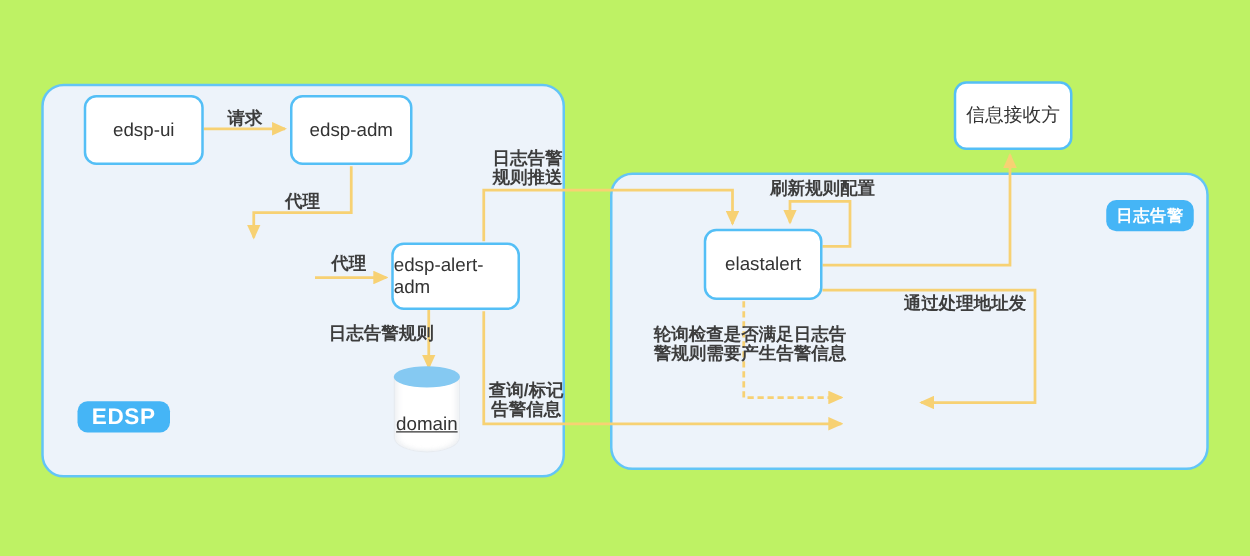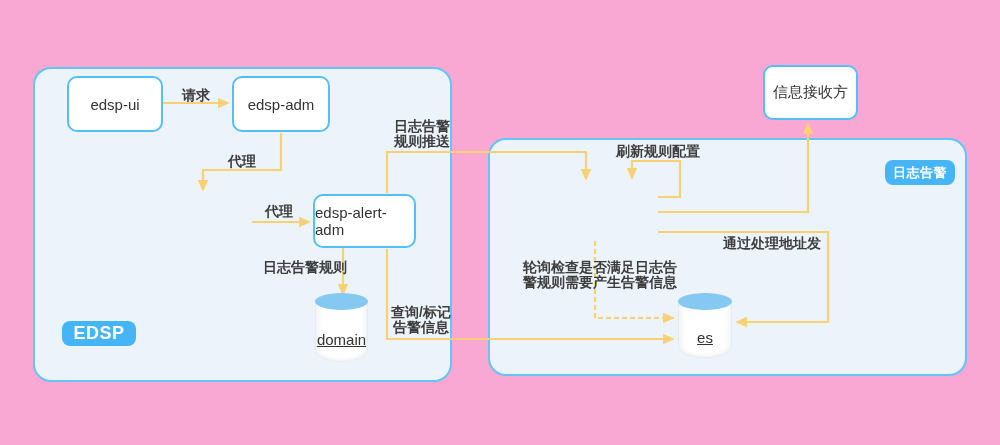--- a/index.html
+++ b/index.html
@@ -9,21 +9,21 @@
     --node-fill:#FFFFFF;
     --badge-fill:#45B5F6;
     --badge-text:#FFFFFF;
     --edge-line:#F7D173;
     --label-text:#3D3D3D;
     --node-text:#333333;
     --cylinder-top:#85C9F2;
   }
   html,body{margin:0;padding:0;background:#ffffff;}
   .canvas{
-    position:relative;width:1000px;height:445px;background:#f9a8d4;overflow:hidden;
+    position:relative;width:1000px;height:445px;background:#bef264;overflow:hidden;
     font-family:"Liberation Sans","DejaVu Sans",sans-serif;
   }
   .container{
     position:absolute;background:var(--container-fill);
     border:2px solid var(--container-border);border-radius:18px;
     box-sizing:border-box;z-index:1;
   }
   .lines{position:absolute;left:0;top:0;z-index:2;}
   .edge{fill:none;stroke:var(--edge-line);stroke-width:2.2px;}
   .edge.dashed{stroke-dasharray:5 3;}
@@ -88,33 +88,31 @@
 
   <div class="node" style="left:67px;top:76px;width:96px;height:56px">
     <span>edsp-ui</span>
   </div>
   <div class="node" style="left:232px;top:76px;width:98px;height:56px">
     <span>edsp-adm</span>
   </div>
   <div class="node" style="left:313px;top:194px;width:103px;height:54px">
     <span>edsp-alert-adm</span>
   </div>
+  <div class="node" style="left:563px;top:183px;width:95px;height:57px">
+    <span>elastalert</span>
+  </div>
   <div class="node" style="left:763px;top:65px;width:95px;height:55px">
     <span>信息接收方</span>
   </div>
 
   <div class="cyl" style="left:315px;top:293px;width:53px;height:69px">
     <div class="cyl-body"></div>
     <div class="cyl-top"></div>
     <span class="cyl-label">domain</span>
-  </div>
-  <div class="cyl" style="left:678px;top:293px;width:54px;height:65px">
-    <div class="cyl-body"></div>
-    <div class="cyl-top"></div>
-    <span class="cyl-label">es</span>
   </div>
 
   <div class="badge" style="left:62px;top:321px;width:74px;height:25px">EDSP</div>
   <div class="badge" style="left:885px;top:160px;width:70px;height:25px;font-size:13px">日志告警</div>
 
   <div class="elabel" style="left:196px;top:95px">请求</div>
   <div class="elabel" style="left:242px;top:161px">代理</div>
   <div class="elabel" style="left:279px;top:211px">代理</div>
   <div class="elabel" style="left:305px;top:267px">日志告警规则</div>
   <div class="elabel" style="left:422px;top:134px">日志告警

